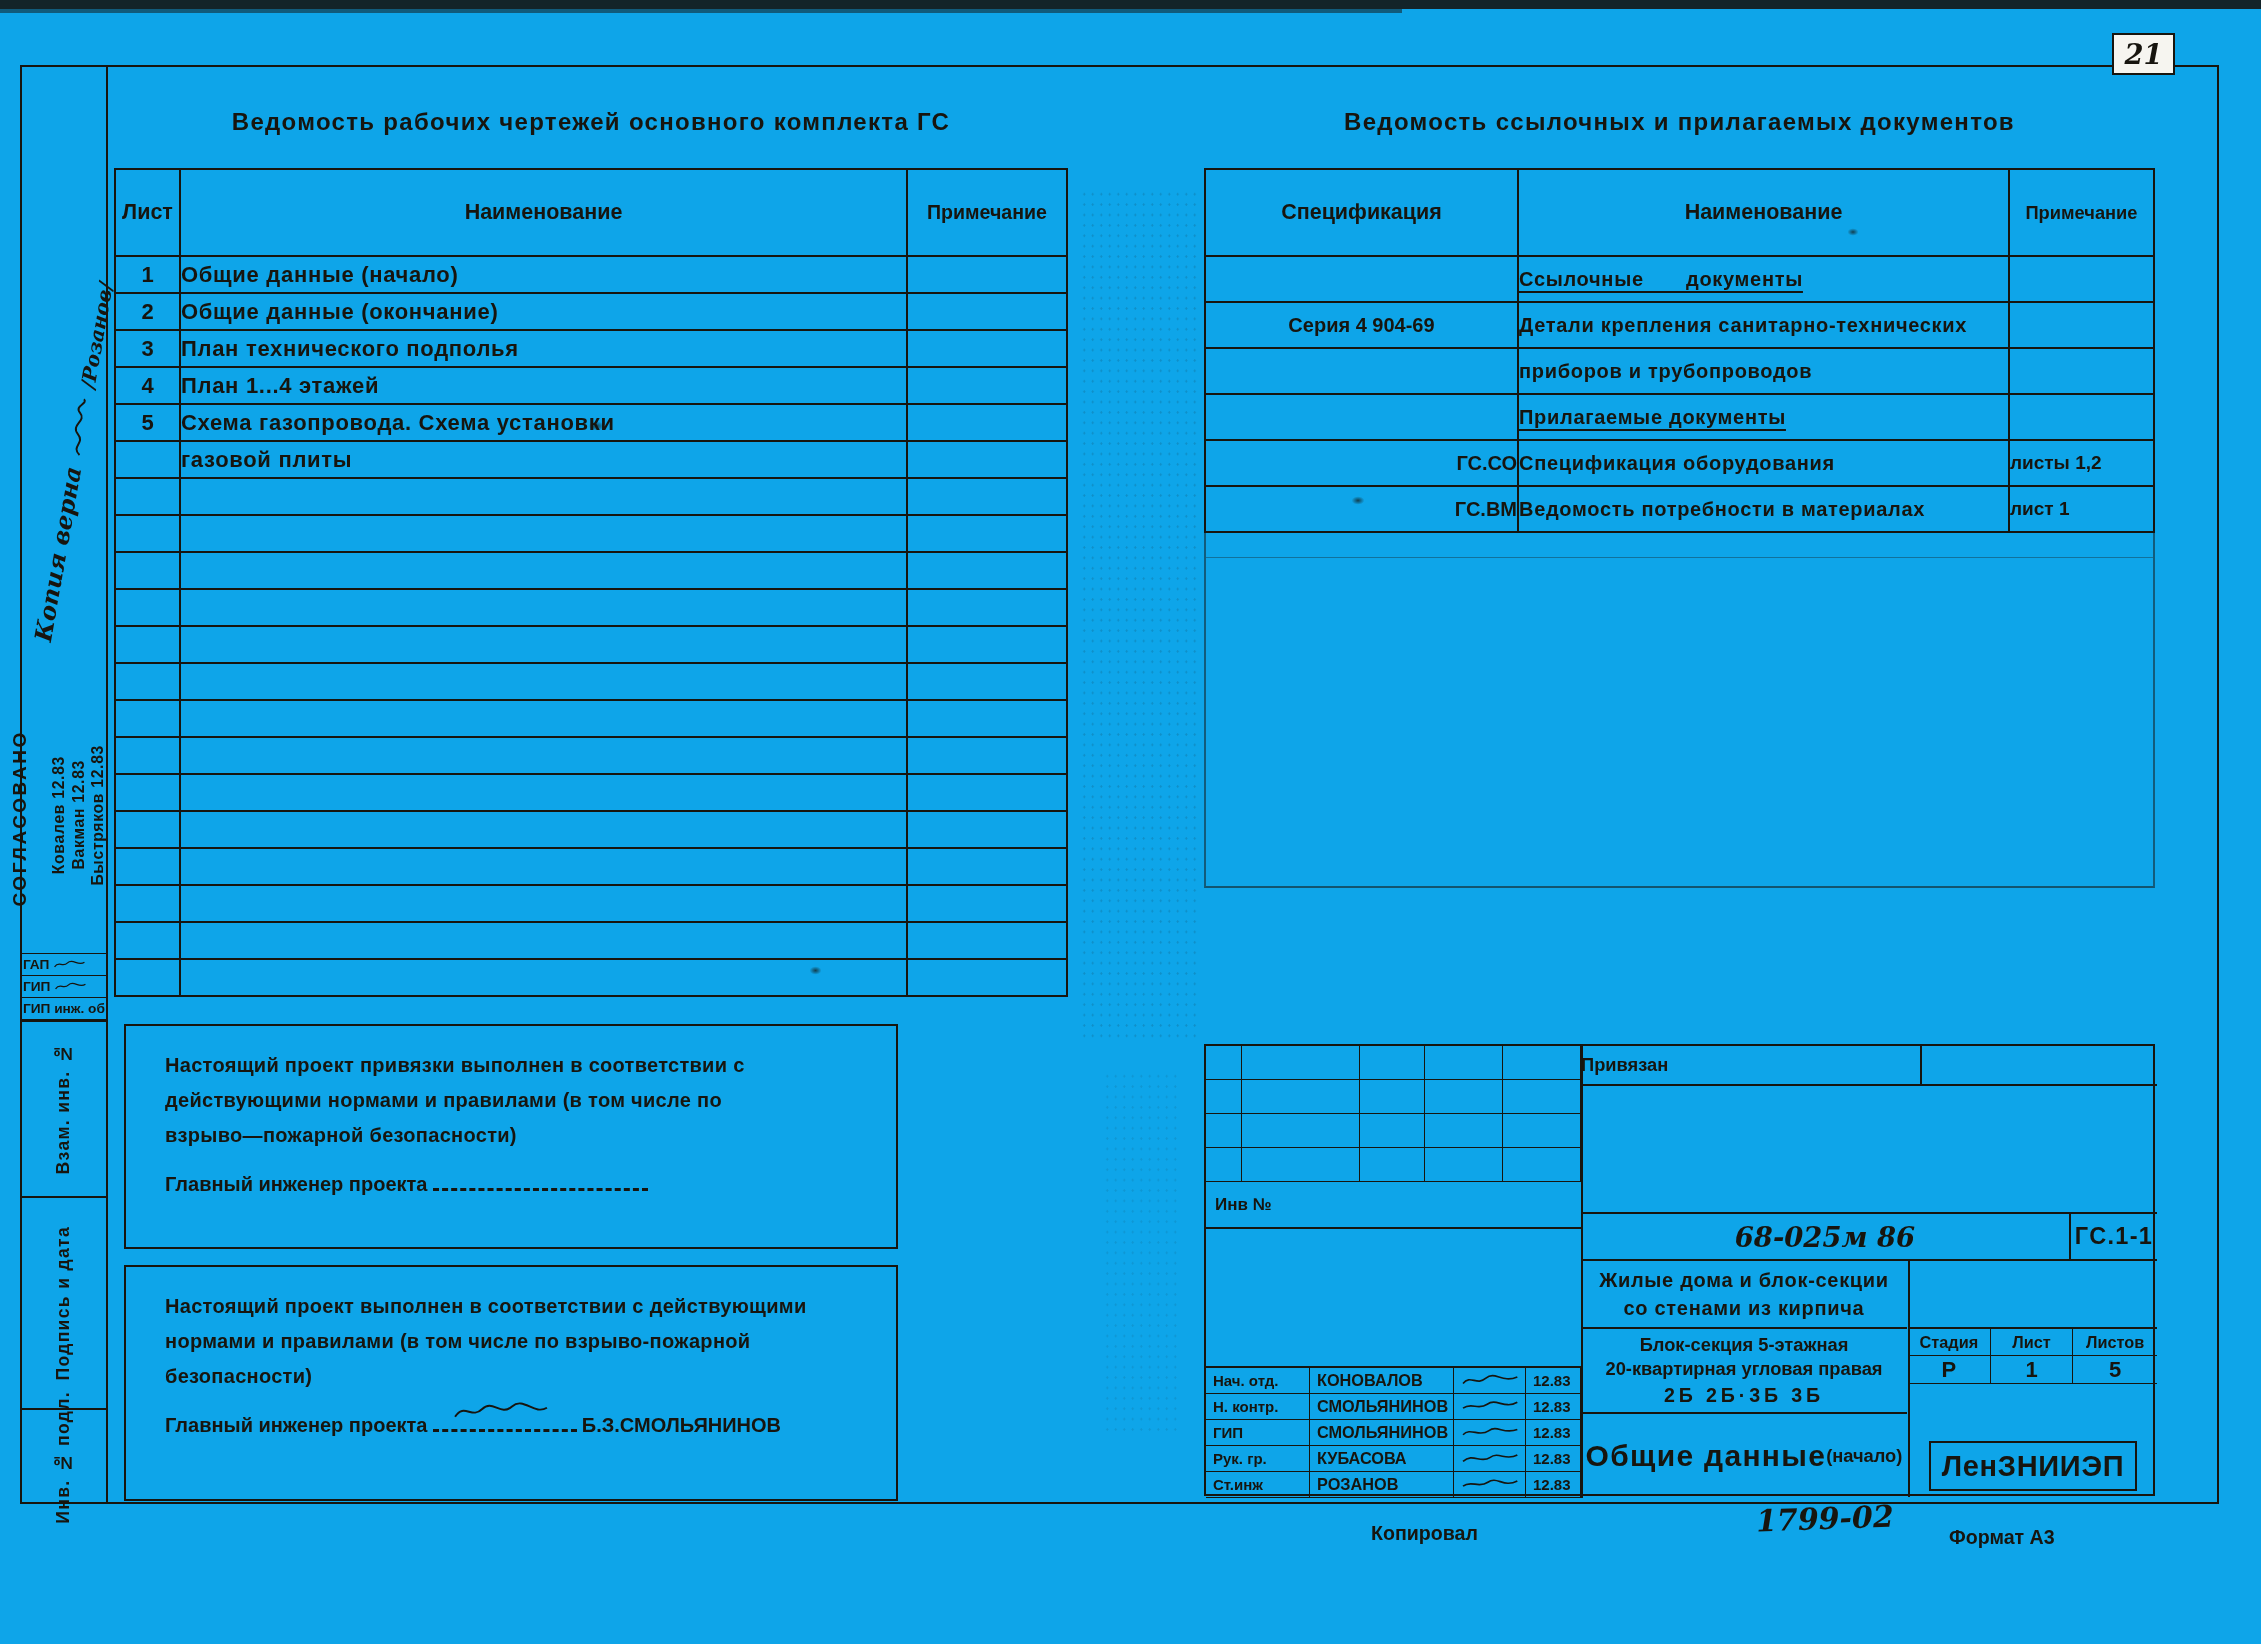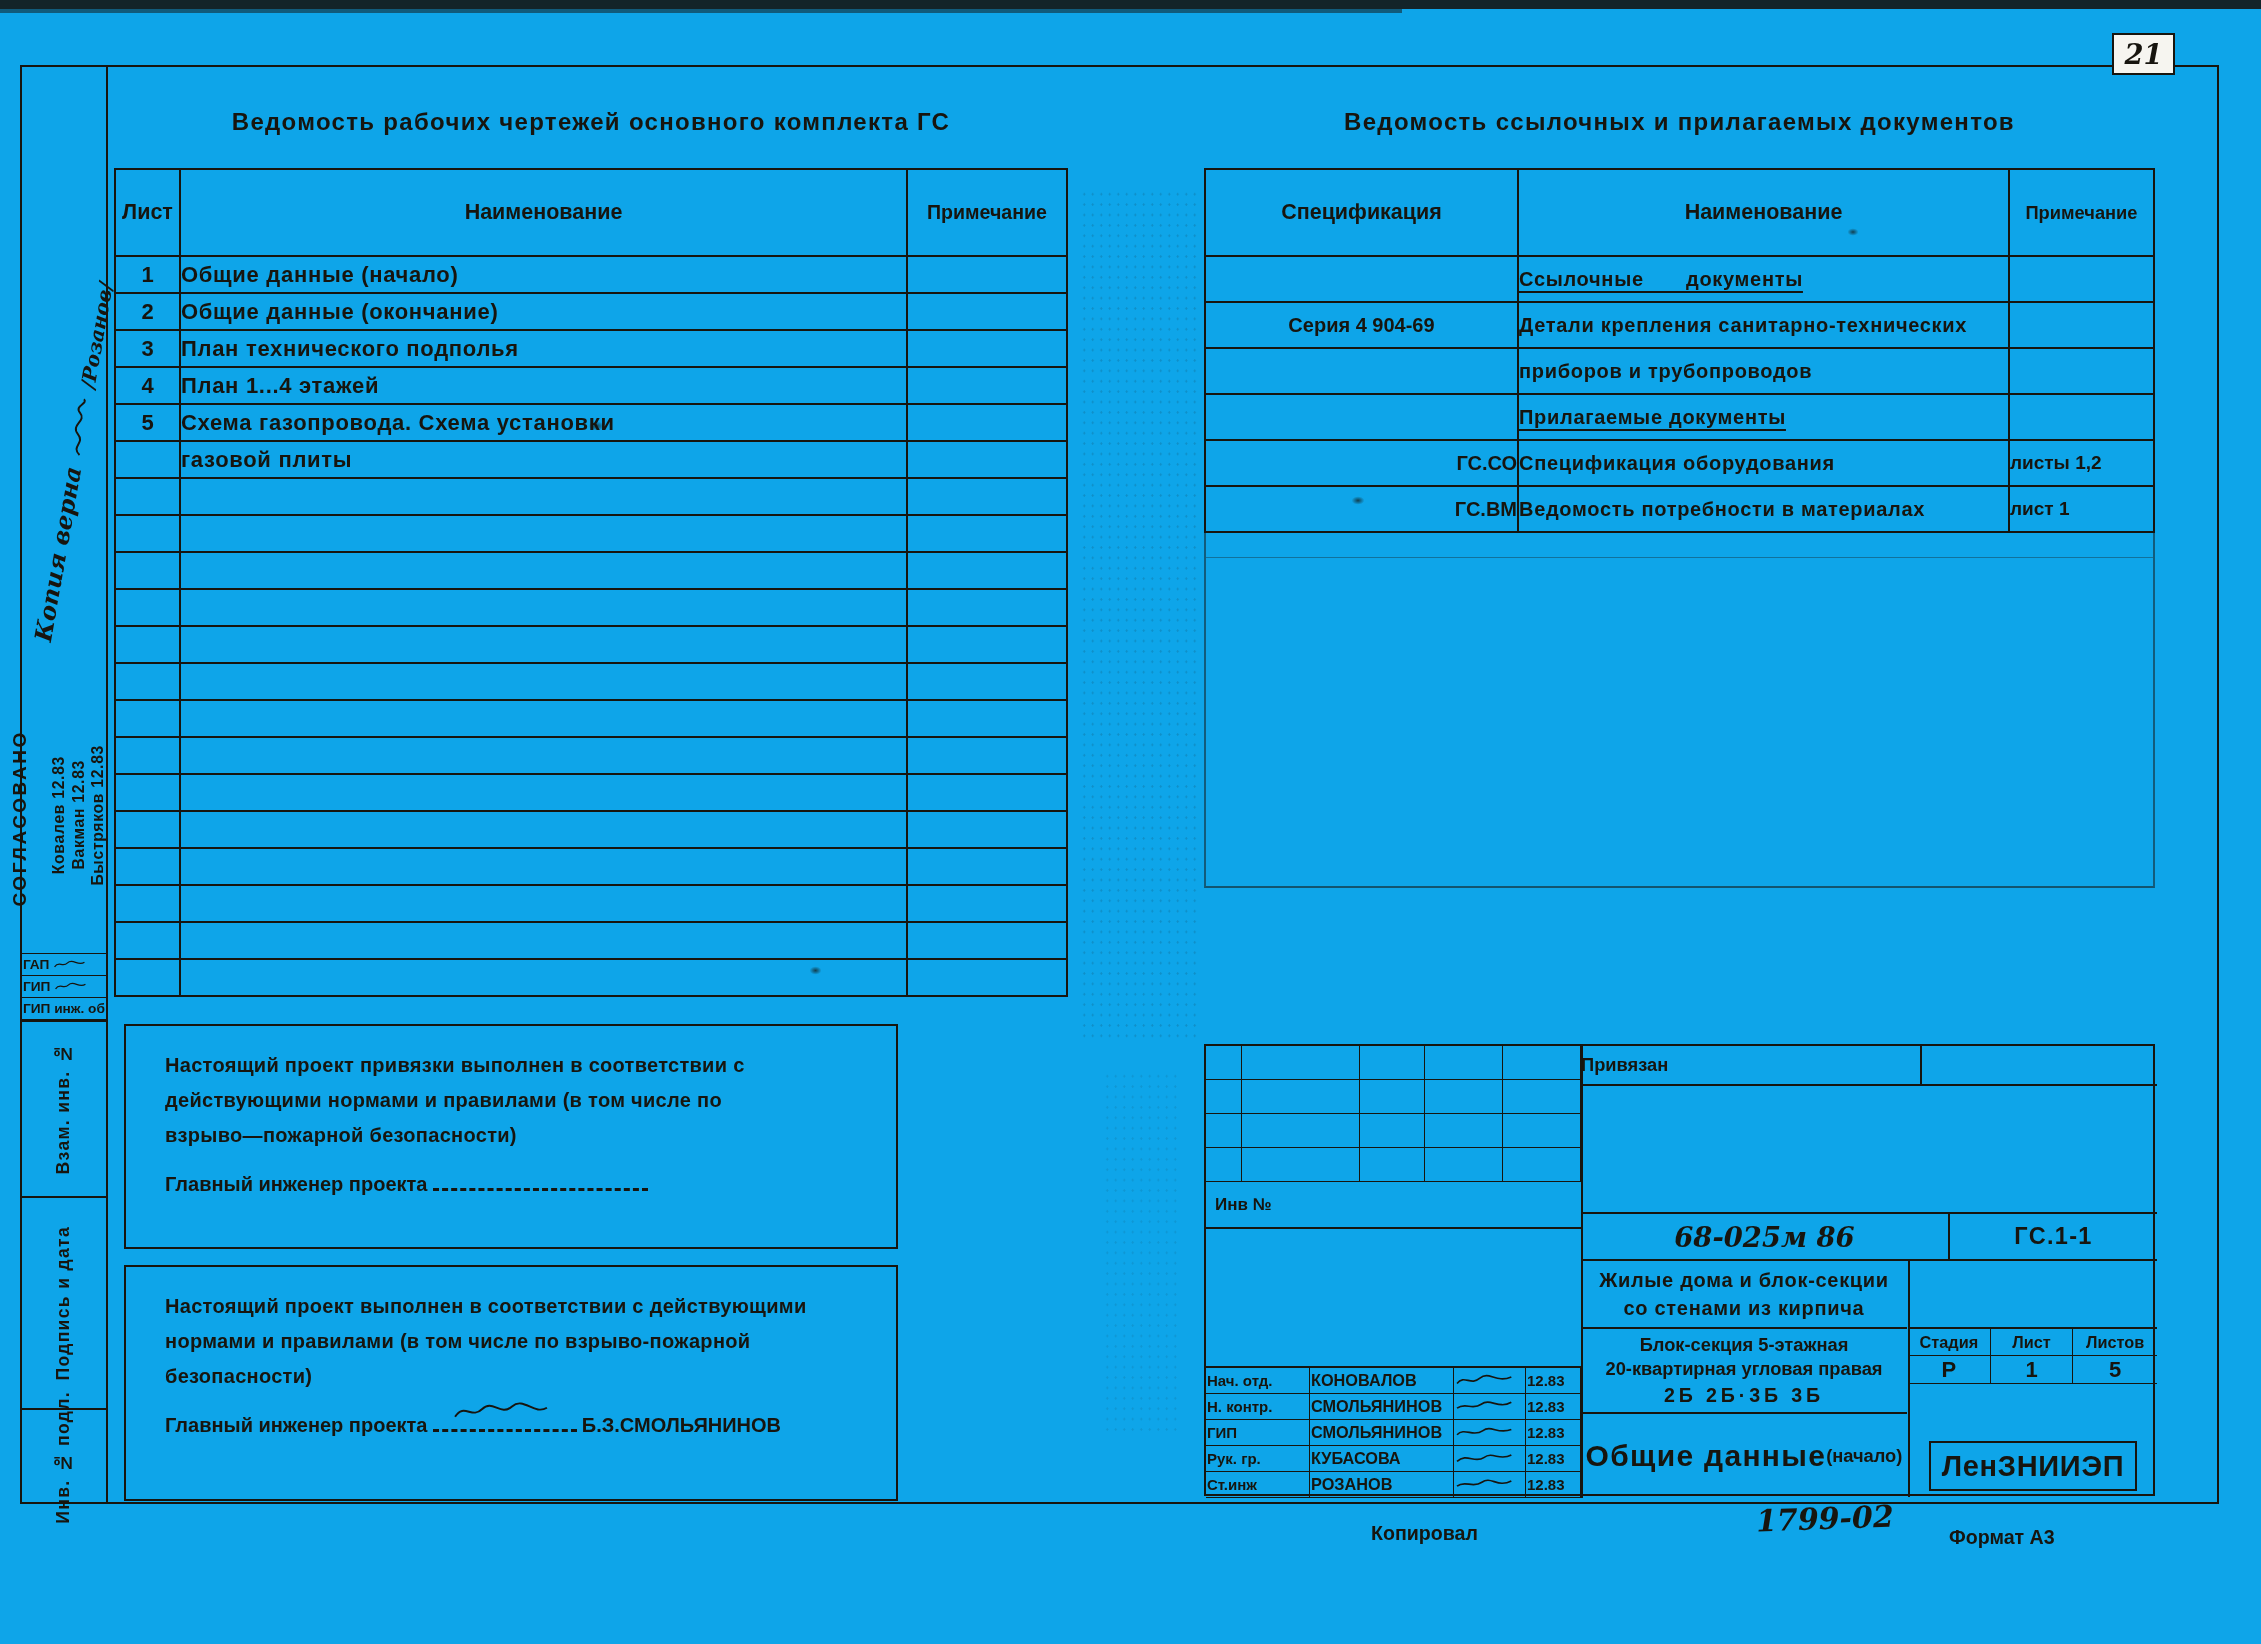--- a/index.html
+++ b/index.html
@@ -60,29 +60,29 @@
   .tb{position:absolute;left:1204px;top:1044px;width:951px;height:452px;border:2.6px solid #17150f;box-sizing:border-box;}
   .tb .vline{position:absolute;top:0;width:0;border-left:2.6px solid #17150f;}
   .tb-grid{position:absolute;left:0;top:0;width:375px;height:137px;display:grid;
            grid-template-columns:36px 118px 65px 78px 78px;grid-auto-rows:34px;}
   .tb-grid div{border-right:1.3px solid #17150f;border-bottom:1.3px solid #17150f;}
   .tb-inv{position:absolute;left:0;top:137px;width:375px;height:46px;border-bottom:2px solid #17150f;box-sizing:border-box;
           display:flex;align-items:center;padding-left:9.1px;font-size:17px;font-weight:700;}
   .tb-people{position:absolute;left:0;top:320px;width:375px;height:132px;border-top:2px solid #17150f;box-sizing:border-box;
              display:grid;grid-template-columns:104px 144px 72px 55px;grid-auto-rows:26px;}
   .tb-people>div{border-right:1.3px solid #17150f;border-bottom:1.3px solid #17150f;display:flex;align-items:center;
-                 padding-left:1px;font-size:15px;font-weight:700;white-space:nowrap;overflow:hidden;}
+                 padding-left:7px;font-size:15px;font-weight:700;white-space:nowrap;overflow:hidden;}
   .tb-people .nm{font-size:16.3px;text-transform:uppercase;}
   .tb-priv{position:absolute;left:375px;top:0;width:576px;height:40px;border-bottom:2px solid #17150f;box-sizing:border-box;
            display:flex;align-items:center;}
   .tb-priv .lbl{padding-left:0;font-size:18.3px;font-weight:700;width:339px;}
   .tb-priv .cell2{border-left:2px solid #17150f;height:100%;flex:1;}
   .tb-coderow{position:absolute;left:375px;top:166px;width:576px;height:49px;border-top:2px solid #17150f;border-bottom:2px solid #17150f;
               box-sizing:border-box;display:flex;}
-  .tb-coderow .code{width:367px;display:flex;align-items:center;justify-content:center;font-size:27.4px;}
+  .tb-coderow .code{width:488px;display:flex;align-items:center;justify-content:center;font-size:27.4px;}
   .tb-coderow .gs{flex:1;border-left:2px solid #17150f;display:flex;align-items:center;justify-content:center;
                   font-size:23.5px;font-weight:700;letter-spacing:1.3px;}
   .tb-series{position:absolute;left:375px;top:215px;width:326px;height:65px;display:flex;flex-direction:column;
              align-items:center;justify-content:center;font-size:20px;font-weight:700;line-height:1.4;letter-spacing:0.7px;}
   .tb-object{position:absolute;left:375px;top:281px;width:326px;height:85px;border-top:2px solid #17150f;box-sizing:border-box;
              display:flex;flex-direction:column;align-items:center;justify-content:center;font-size:18.3px;font-weight:700;line-height:1.35;}
   .tb-object .l3{font-size:19.6px;letter-spacing:3.9px;}
   .tb-sheettitle{position:absolute;left:375px;top:366px;width:326px;height:86px;border-top:2px solid #17150f;box-sizing:border-box;
                  display:flex;flex-direction:row;align-items:center;justify-content:center;}
   .tb-sheettitle .t1{font-size:30px;font-weight:700;letter-spacing:1.3px;}

